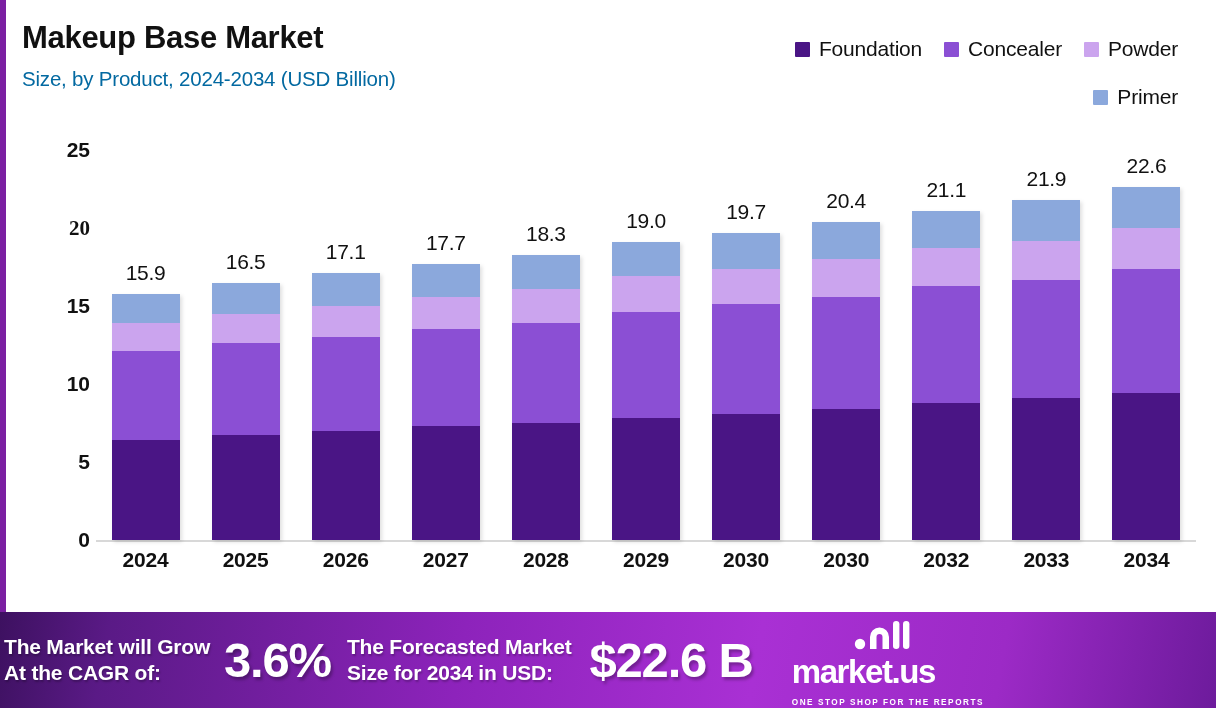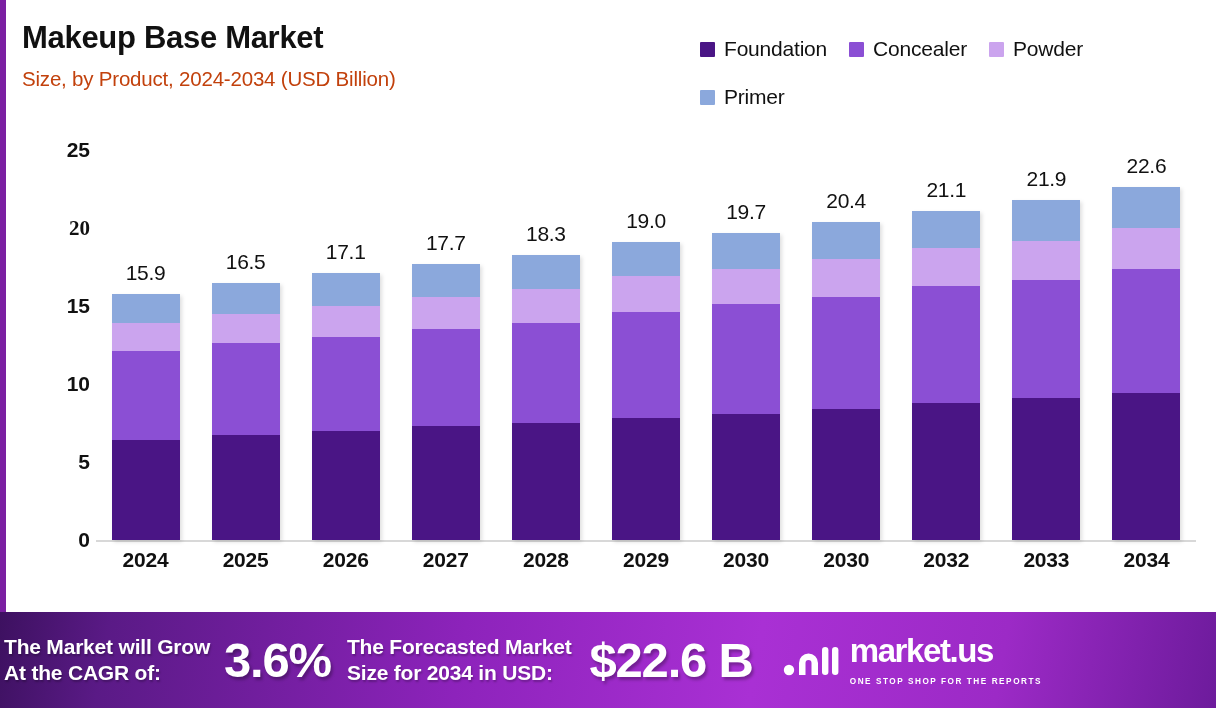--- a/index.html
+++ b/index.html
@@ -25,29 +25,30 @@
   .header {
     position: absolute; left: 0; top: 0;
     width: 1070px; height: 150px;
   }
   .title-block { position: absolute; left: 22px; top: 20px; }
   .chart-title {
     font-size: 31px; font-weight: 700; color: #111111;
     letter-spacing: -0.3px; line-height: 1.15;
   }
   .chart-subtitle {
-    font-size: 20.5px; font-weight: 400; color: #c2410c;
+    font-size: 20.5px; font-weight: 400; color: #0369a1;
     margin-top: 11px; letter-spacing: -0.2px;
   }
   
   .legend {
     position: absolute; left: 700px; top: 36px;
     width: 500px;
     display: flex; flex-wrap: wrap;
     align-content: flex-start;
+    justify-content: flex-end;
   }
   .legend-item {
     display: flex; align-items: center;
     margin-right: 22px; margin-bottom: 22px;
     height: 26px;
   }
   .legend-swatch {
     width: 15px; height: 15px; border-radius: 1px;
     margin-right: 9px; flex: none;
   }
@@ -135,20 +136,21 @@
     text-shadow: 2px 3px 3px rgba(0,0,0,0.28);
     white-space: nowrap;
   }
   .b-cagr-label { margin-left: 4px; }
   .b-cagr-value { margin-left: 14px; }
   .b-fc-label   { margin-left: 16px; }
   .b-fc-value   { margin-left: 18px; }
   .logo {
     display: flex; align-items: center;
     margin-left: 30px;
+    flex-direction: column;
   }
   .logo-mark { width: 58px; height: 42px; flex: none; }
   .logo-textblock { margin-left: 9px; }
   .logo-word {
     color: #ffffff; font-weight: 700; font-size: 33px;
     letter-spacing: -1.4px; line-height: 1;
   }
   .logo-tag {
     color: #ffffff; font-size: 8.2px; font-weight: 700;
     letter-spacing: 1.55px; margin-top: 10px;

